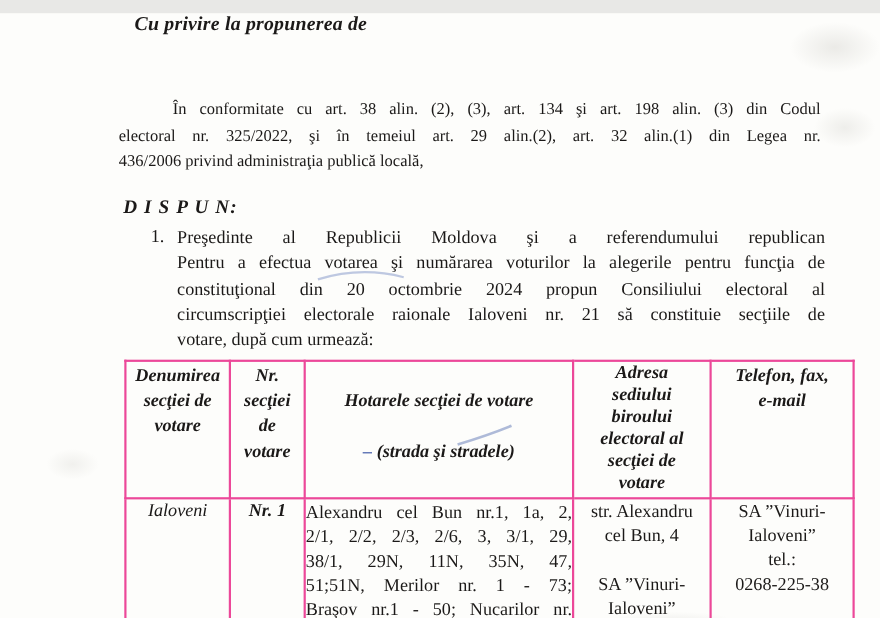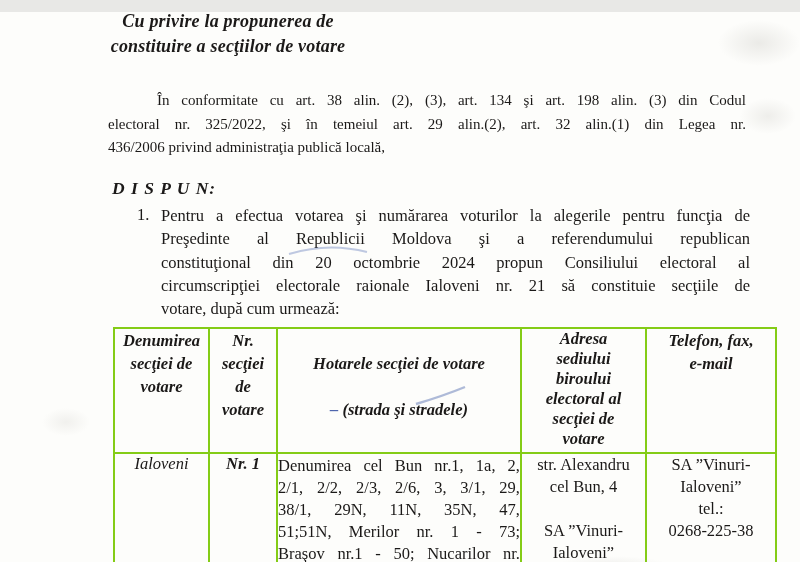--- a/index.html
+++ b/index.html
@@ -43,21 +43,21 @@
     position:absolute; left:113px; top:315px;
     border-collapse:collapse; table-layout:fixed;
     width:662px;
     font-size:16.5px;
   }
   .vtable col.c1 { width:95px; }
   .vtable col.c2 { width:68px; }
   .vtable col.c3 { width:244px; }
   .vtable col.c4 { width:125px; }
   .vtable col.c5 { width:130px; }
-  .vtable th, .vtable td { border:2px solid #84cc16; padding:0; }
+  .vtable th, .vtable td { border:2px solid #ec4899; padding:0; }
   .header-row { height:125px; }
   .hc {
     vertical-align:top; text-align:center;
     font-weight:bold; font-style:italic;
     white-space:pre-line;
     line-height:23px; padding-top:15px;
   }
   .hc3 { padding-top:17px; }
   .hc4 { padding-top:5px; line-height:20px; }
   .hc5 { padding-top:21px; }
@@ -84,36 +84,35 @@
   .s4 { left:556px; top:544px; width:112px; height:18px;
         background:radial-gradient(closest-side, rgba(170,168,160,.15), rgba(170,168,160,0)); }
 </style>
 </head>
 <body>
 
 <div class="page">
 
   <div class="title-block">
       <div class="title-line">Cu privire la propunerea de</div>
-      <div class="title-line">constituire a secţiilor de votare</div>
     </div>
 
   <div class="intro justify-para">
       <div class="jline">În conformitate cu art. 38 alin. (2), (3), art. 134 şi art. 198 alin. (3) din Codul</div>
       <div class="jline">electoral nr. 325/2022, şi în temeiul art. 29 alin.(2), art. 32 alin.(1) din Legea nr.</div>
       <div class="jline">436/2006 privind administraţia publică locală,</div>
     </div>
 
   <div class="dispun">D I S P U N:</div>
 
   <div class="item-num">1.</div>
 
   <div class="item-body justify-para">
+      <div class="jline">Preşedinte al Republicii Moldova şi a referendumului republican</div>
       <div class="jline">Pentru a efectua votarea şi numărarea voturilor la alegerile pentru funcţia de</div>
-      <div class="jline">Preşedinte al Republicii Moldova şi a referendumului republican</div>
       <div class="jline">constituţional din 20 octombrie 2024 propun Consiliului electoral al</div>
       <div class="jline">circumscripţiei electorale raionale Ialoveni nr. 21 să constituie secţiile de</div>
       <div class="jline">votare, după cum urmează:</div>
     </div>
 
   <table class="vtable">
     <colgroup>
       <col class="c1">
         <col class="c2">
         <col class="c3">
@@ -142,21 +141,21 @@
         <th class="hc hc5">Telefon, fax,
 e-mail</th>
       </tr>
     </thead>
     <tbody>
       <tr class="data-row">
         <td class="dc dc1">Ialoveni</td>
         <td class="dc dc2">Nr. 1</td>
         <td class="dc dc3">
           <div class="justify-all">
-              <div class="jline">Denumirea cel Bun nr.1, 1a, 2,</div>
+              <div class="jline">Alexandru cel Bun nr.1, 1a, 2,</div>
               <div class="jline">2/1, 2/2, 2/3, 2/6, 3, 3/1, 29,</div>
               <div class="jline">38/1, 29N, 11N, 35N, 47,</div>
               <div class="jline">51;51N, Merilor nr. 1 - 73;</div>
               <div class="jline">Braşov nr.1 - 50; Nucarilor nr.</div>
               <div class="jline">1- 75; Brăila nr. 1 - 71; Traian;</div>
             </div>
         </td>
         <td class="dc dc4">
             <div>str. Alexandru</div>
             <div>cel Bun, 4</div>

